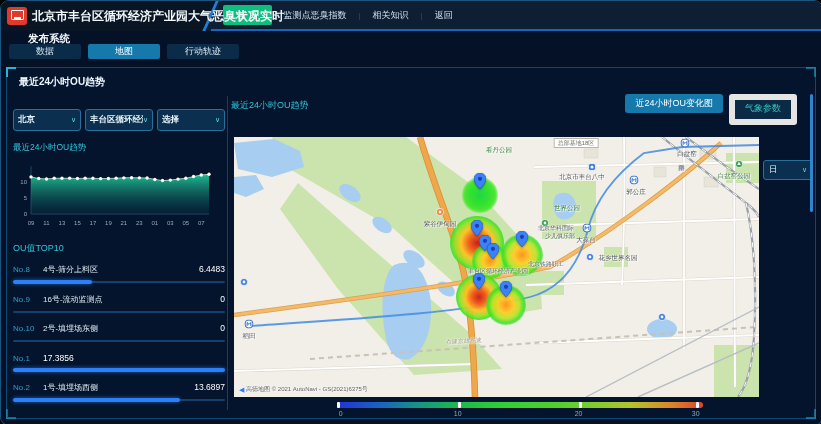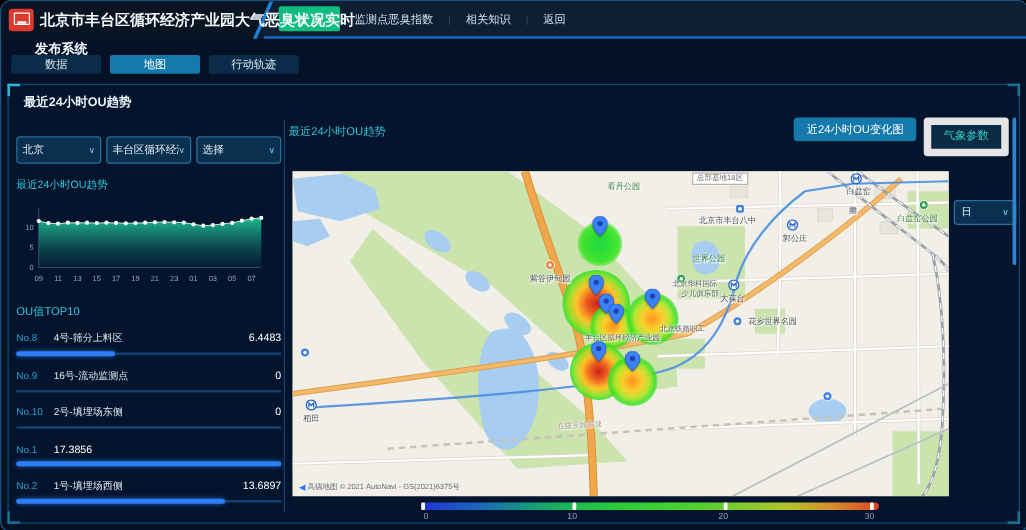--- a/index.html
+++ b/index.html
@@ -32,38 +32,38 @@
   .c-tr{right:-1px;top:-1px;border-left:none;border-bottom:none;opacity:.5;}
   .c-bl{left:-1px;bottom:-1px;border-right:none;border-top:none;opacity:.5;}
   .c-br{right:-1px;bottom:-1px;border-left:none;border-top:none;opacity:.5;}
   .panel-title{position:absolute;left:12px;top:7px;color:#eaf4fa;font-size:10px;font-weight:bold;}
   .vdivider{position:absolute;left:220px;top:28px;bottom:8px;width:1px;background:rgba(25,110,170,.5);}
 
   
   .left-col{position:absolute;left:6px;top:38px;width:212px;}
   .selects{display:flex;gap:4px;margin-top:3px;}
   .select{flex:1;height:20px;background:#0a2f4f;border:1px solid #27719c;border-radius:3px;color:#e8f3f9;font-size:8.5px;display:flex;align-items:center;padding:0 4px;cursor:pointer;min-width:0;}
-  .select .val{flex:1;overflow:hidden;white-space:nowrap;}
+  .select .val{flex:1;overflow:hidden;white-space:nowrap;font-weight:bold;}
   .select .chev{color:#6fd3e8;font-size:7px;flex:none;}
   .sub-title{margin-top:11px;color:#31c4d8;font-size:8.5px;}
   .chart-wrap{margin-top:4px;}
   .tick{fill:#93a9bf;font-size:6px;font-family:"Liberation Sans","DejaVu Sans",sans-serif;}
   .top10-title{margin-top:8px;color:#31c4d8;font-size:9px;}
   .t-rows{margin-top:6px;}
   .t-row{height:29.5px;box-sizing:border-box;padding-top:3px;cursor:pointer;}
   .t-line{display:flex;align-items:baseline;font-size:8px;}
   .t-rank{color:#2d9fd0;width:30px;flex:none;}
   .t-label{color:#dfeaf2;flex:1;white-space:nowrap;overflow:hidden;}
   .t-val{color:#fff;font-size:8.5px;flex:none;}
   .t-track{position:relative;height:2px;background:#14406f;margin-top:6px;border-radius:1px;}
   .t-fill{position:absolute;left:0;top:-1px;height:4px;background:#2d7ff7;border-radius:2px;box-shadow:0 0 4px rgba(45,127,247,.7);}
 
   
   .section-title{position:absolute;left:224px;top:31px;color:#31c4d8;font-size:9px;}
-  .r-buttons{position:absolute;right:8px;top:26px;display:flex;gap:6px;padding-left:12px;}
+  .r-buttons{position:absolute;right:18px;top:26px;display:flex;gap:6px;padding-left:12px;}
   .r-btn{height:19px;line-height:19px;padding:0 10px;font-size:9px;border-radius:3px;cursor:pointer;}
   .r-btn.active{background:#1579ab;color:#fff;}
   .r-btn.ghost{background:#0b2a45;color:#35c9c3;border:6px solid #e5e5e5;line-height:17px;}
   .mini-select{position:absolute;left:756px;top:92px;width:50px;height:20px;background:#0a2f4f;border:1px solid #27719c;border-radius:3px;color:#e8f3f9;font-size:8.5px;display:flex;align-items:center;padding:0 5px;box-sizing:border-box;cursor:pointer;}
   .mini-select .val{flex:1;}
   .mini-select .chev{color:#6fd3e8;font-size:7px;}
   .scroll-thumb{position:absolute;right:2px;top:26px;width:3px;height:118px;background:#2e86d0;border-radius:2px;cursor:pointer;}
 
   
   .map{position:absolute;left:227px;top:69px;width:525px;height:260px;overflow:hidden;background:#f2efe8;cursor:grab;}

